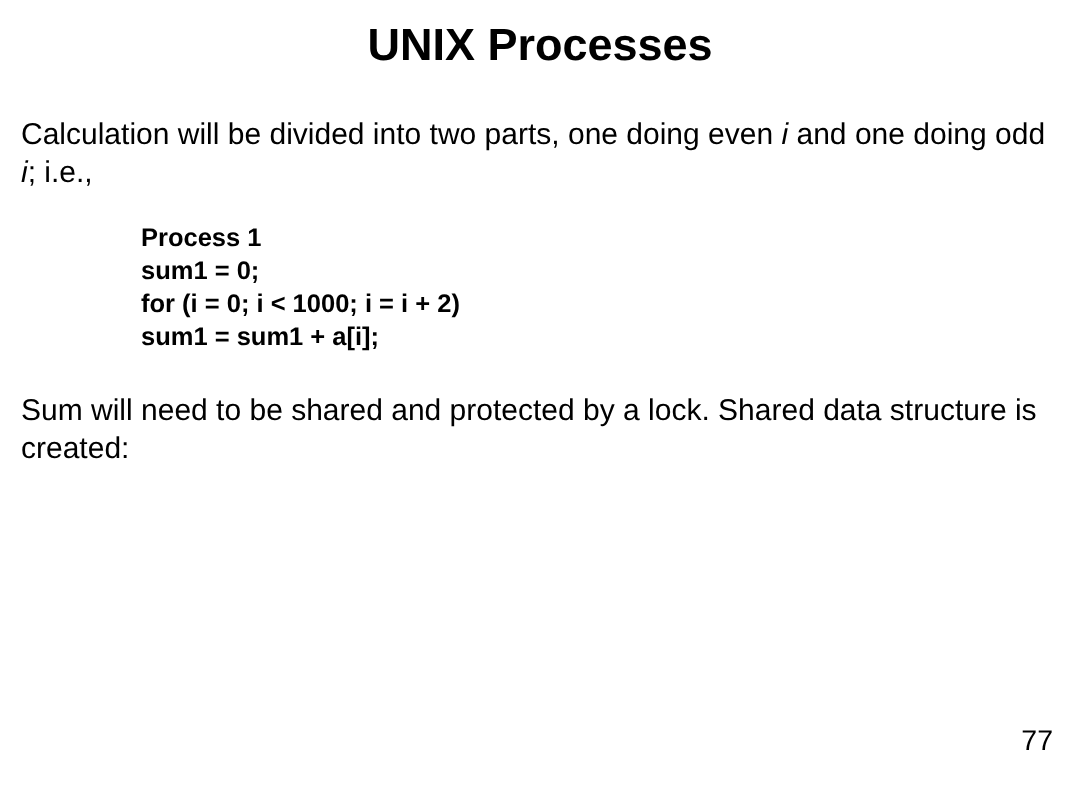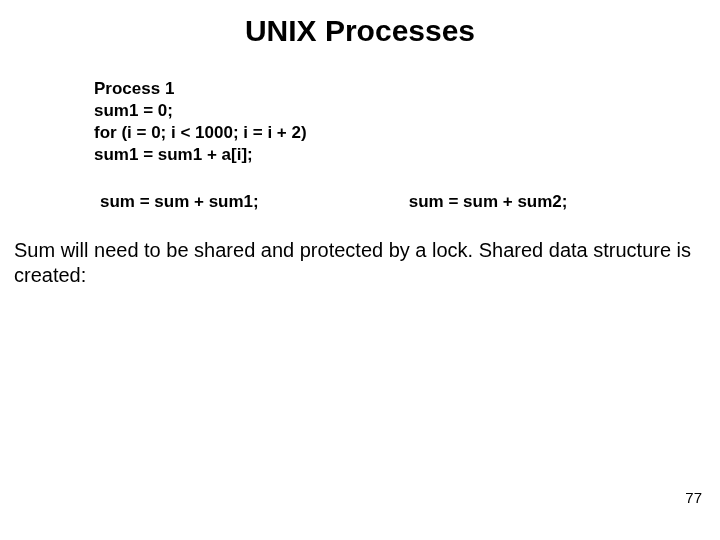--- a/index.html
+++ b/index.html
@@ -54,40 +54,39 @@
   }
   .sum-item {
     font-size: 17px;
     font-weight: bold;
     white-space: nowrap;
   }
   .page-num {
     position: absolute;
     right: 18px;
     bottom: 10px;
-    font-size: 15px;
+    font-size: 19px;
   }
 </style>
 </head>
 <body>
 
 <div class="slide">
 
   <h1 class="title">UNIX Processes</h1>
 
+  <p class="body-text">
+    <span>Calculation will be divided into two parts, one doing even </span><span class="ital">i</span><span> and one doing odd </span><span class="ital">i</span><span>; i.e.,</span>
+  </p>
 
   <div class="code-row">
     <div class="code-block">Process 1
 sum1 = 0;
 for (i = 0; i &lt; 1000; i = i + 2)
 sum1 = sum1 + a[i];</div>
   </div>
 
 
-  <div class="sum-row">
-    <div class="sum-item">sum = sum + sum1;</div>
-    <div class="sum-item">sum = sum + sum2;</div>
-  </div>
 
   <p class="body-text">Sum will need to be shared and protected by a lock. Shared data structure is created:</p>
 
   <div class="page-num">77</div>
 </div>
 
 </body></html>

